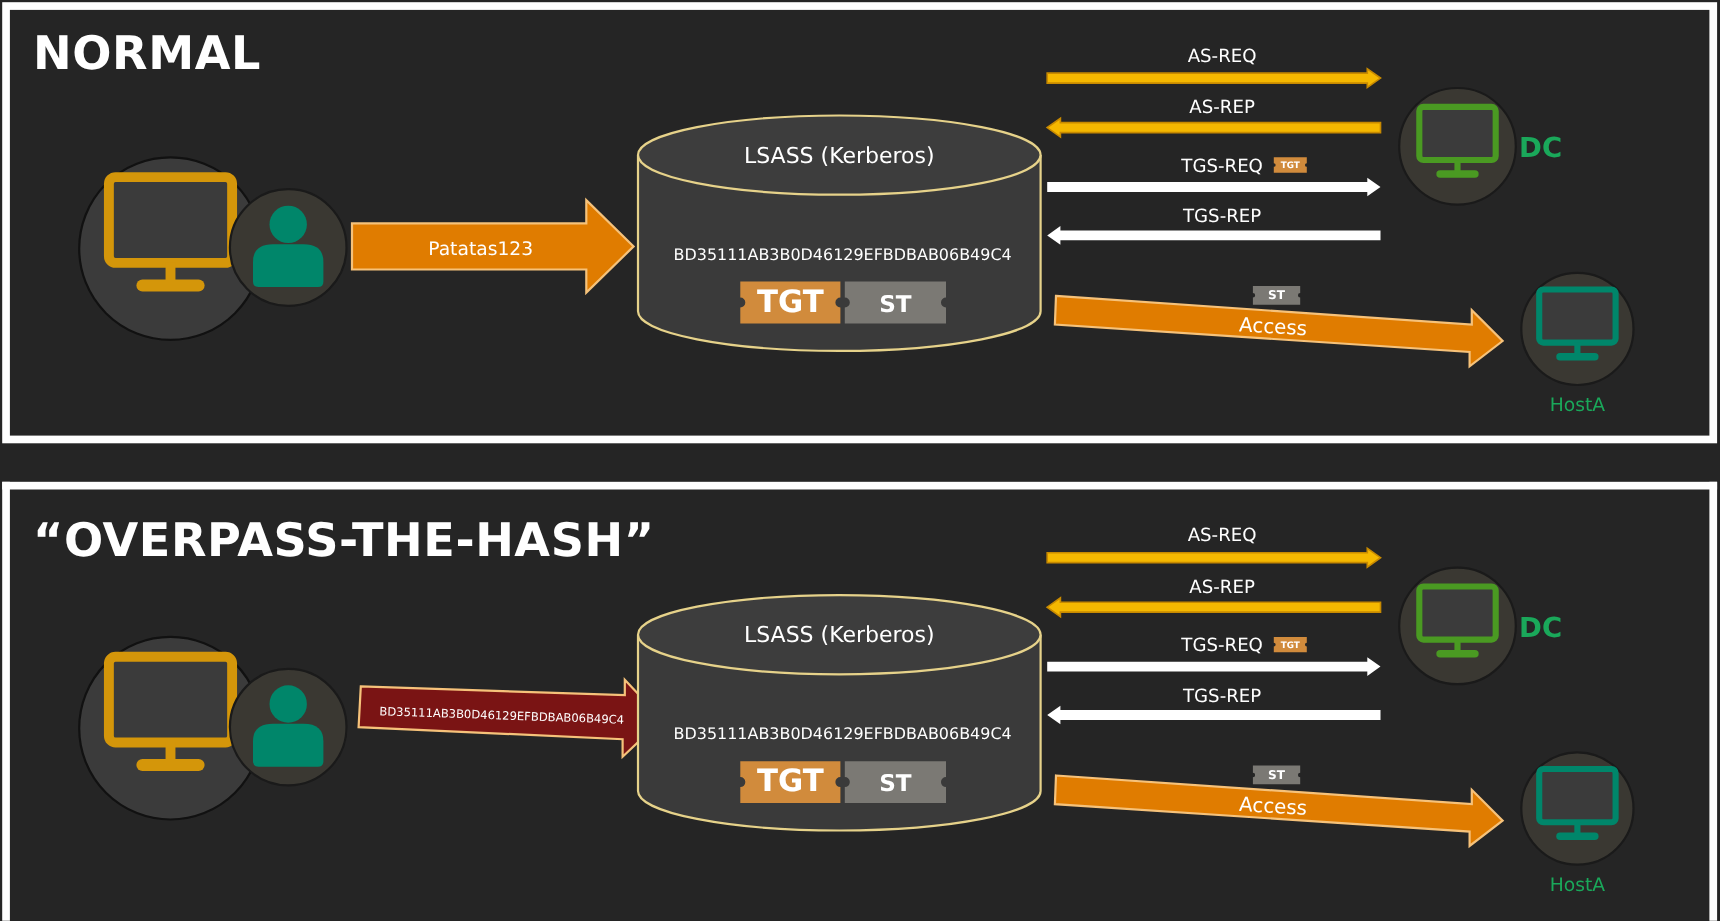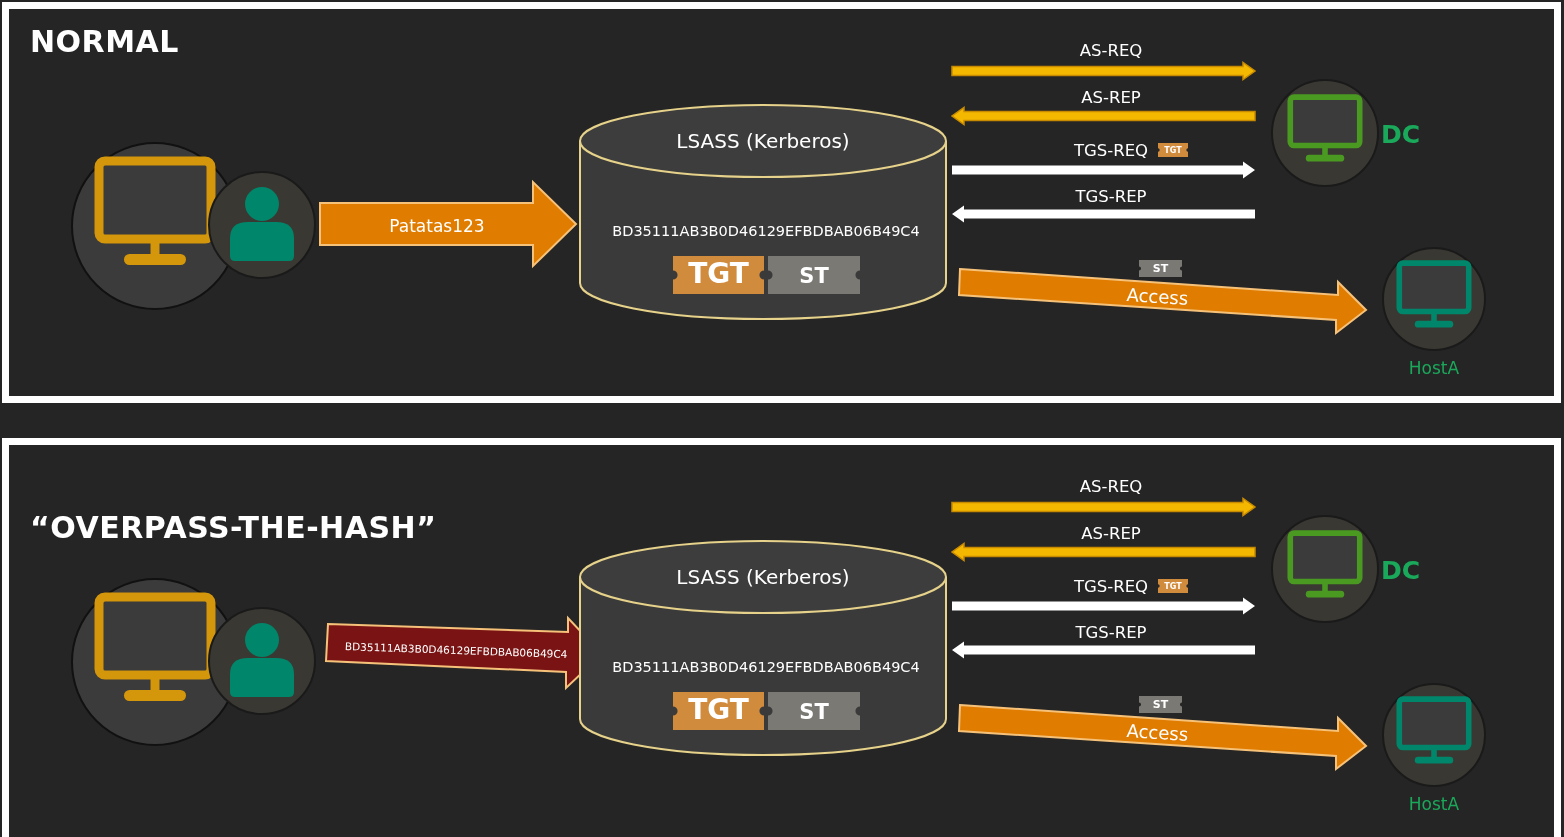--- a/index.html
+++ b/index.html
@@ -10,36 +10,36 @@
   .panel {
     position: absolute; left: 0; width: 1564px; background: #252525;
     box-sizing: border-box;
   }
   .panel-frame {
     position: absolute; box-sizing: border-box; border: 7px solid #fff; background: #252525;
   }
   #panel-normal .panel-frame { left: 2px; top: 2px; width: 1559px; height: 401px; }
   #panel-opth .panel-frame { left: 2px; top: 438px; width: 1559px; height: 420px; border-bottom: none; }
   .panel-title {
-    position: absolute; left: 30px; font-weight: bold; font-size: 30px; letter-spacing: 0.5px;
+    position: absolute; left: 30px; font-weight: bold; font-size: 42px; letter-spacing: 0.5px;
     font-family: "DejaVu Sans", sans-serif; color: #fff; text-align: center;
   }
   svg.diagram { position: absolute; left: 0; top: 0; }
 </style>
 </head>
 <body>
 
 <div id="panel-normal" class="panel">
   <div class="panel-frame"></div>
   <div class="panel-title" style="top:24px;">NORMAL</div>
 </div>
 
 <div id="panel-opth" class="panel">
   <div class="panel-frame"></div>
-  <div class="panel-title" style="top:466px;margin-top:44px;">“OVERPASS-THE-HASH”</div>
+  <div class="panel-title" style="top:466px;">“OVERPASS-THE-HASH”</div>
 </div>
 
 <svg class="diagram" id="diagram" width="1564" height="837" viewBox="0 0 1564 837" xmlns="http://www.w3.org/2000/svg">
     <g>
       <g>
         <circle cx="155" cy="226" r="83" fill="#3b3b3b" stroke="#111" stroke-width="2"></circle>
         <g>
           <rect x="99" y="161" width="112" height="78" rx="6" fill="#3b3b3b" stroke="#d4960a" stroke-width="9"></rect>
           <rect x="150.5" y="239" width="9" height="20" fill="#d4960a"></rect>
           <rect x="124" y="254" width="62" height="11" rx="5.5" fill="#d4960a"></rect>

